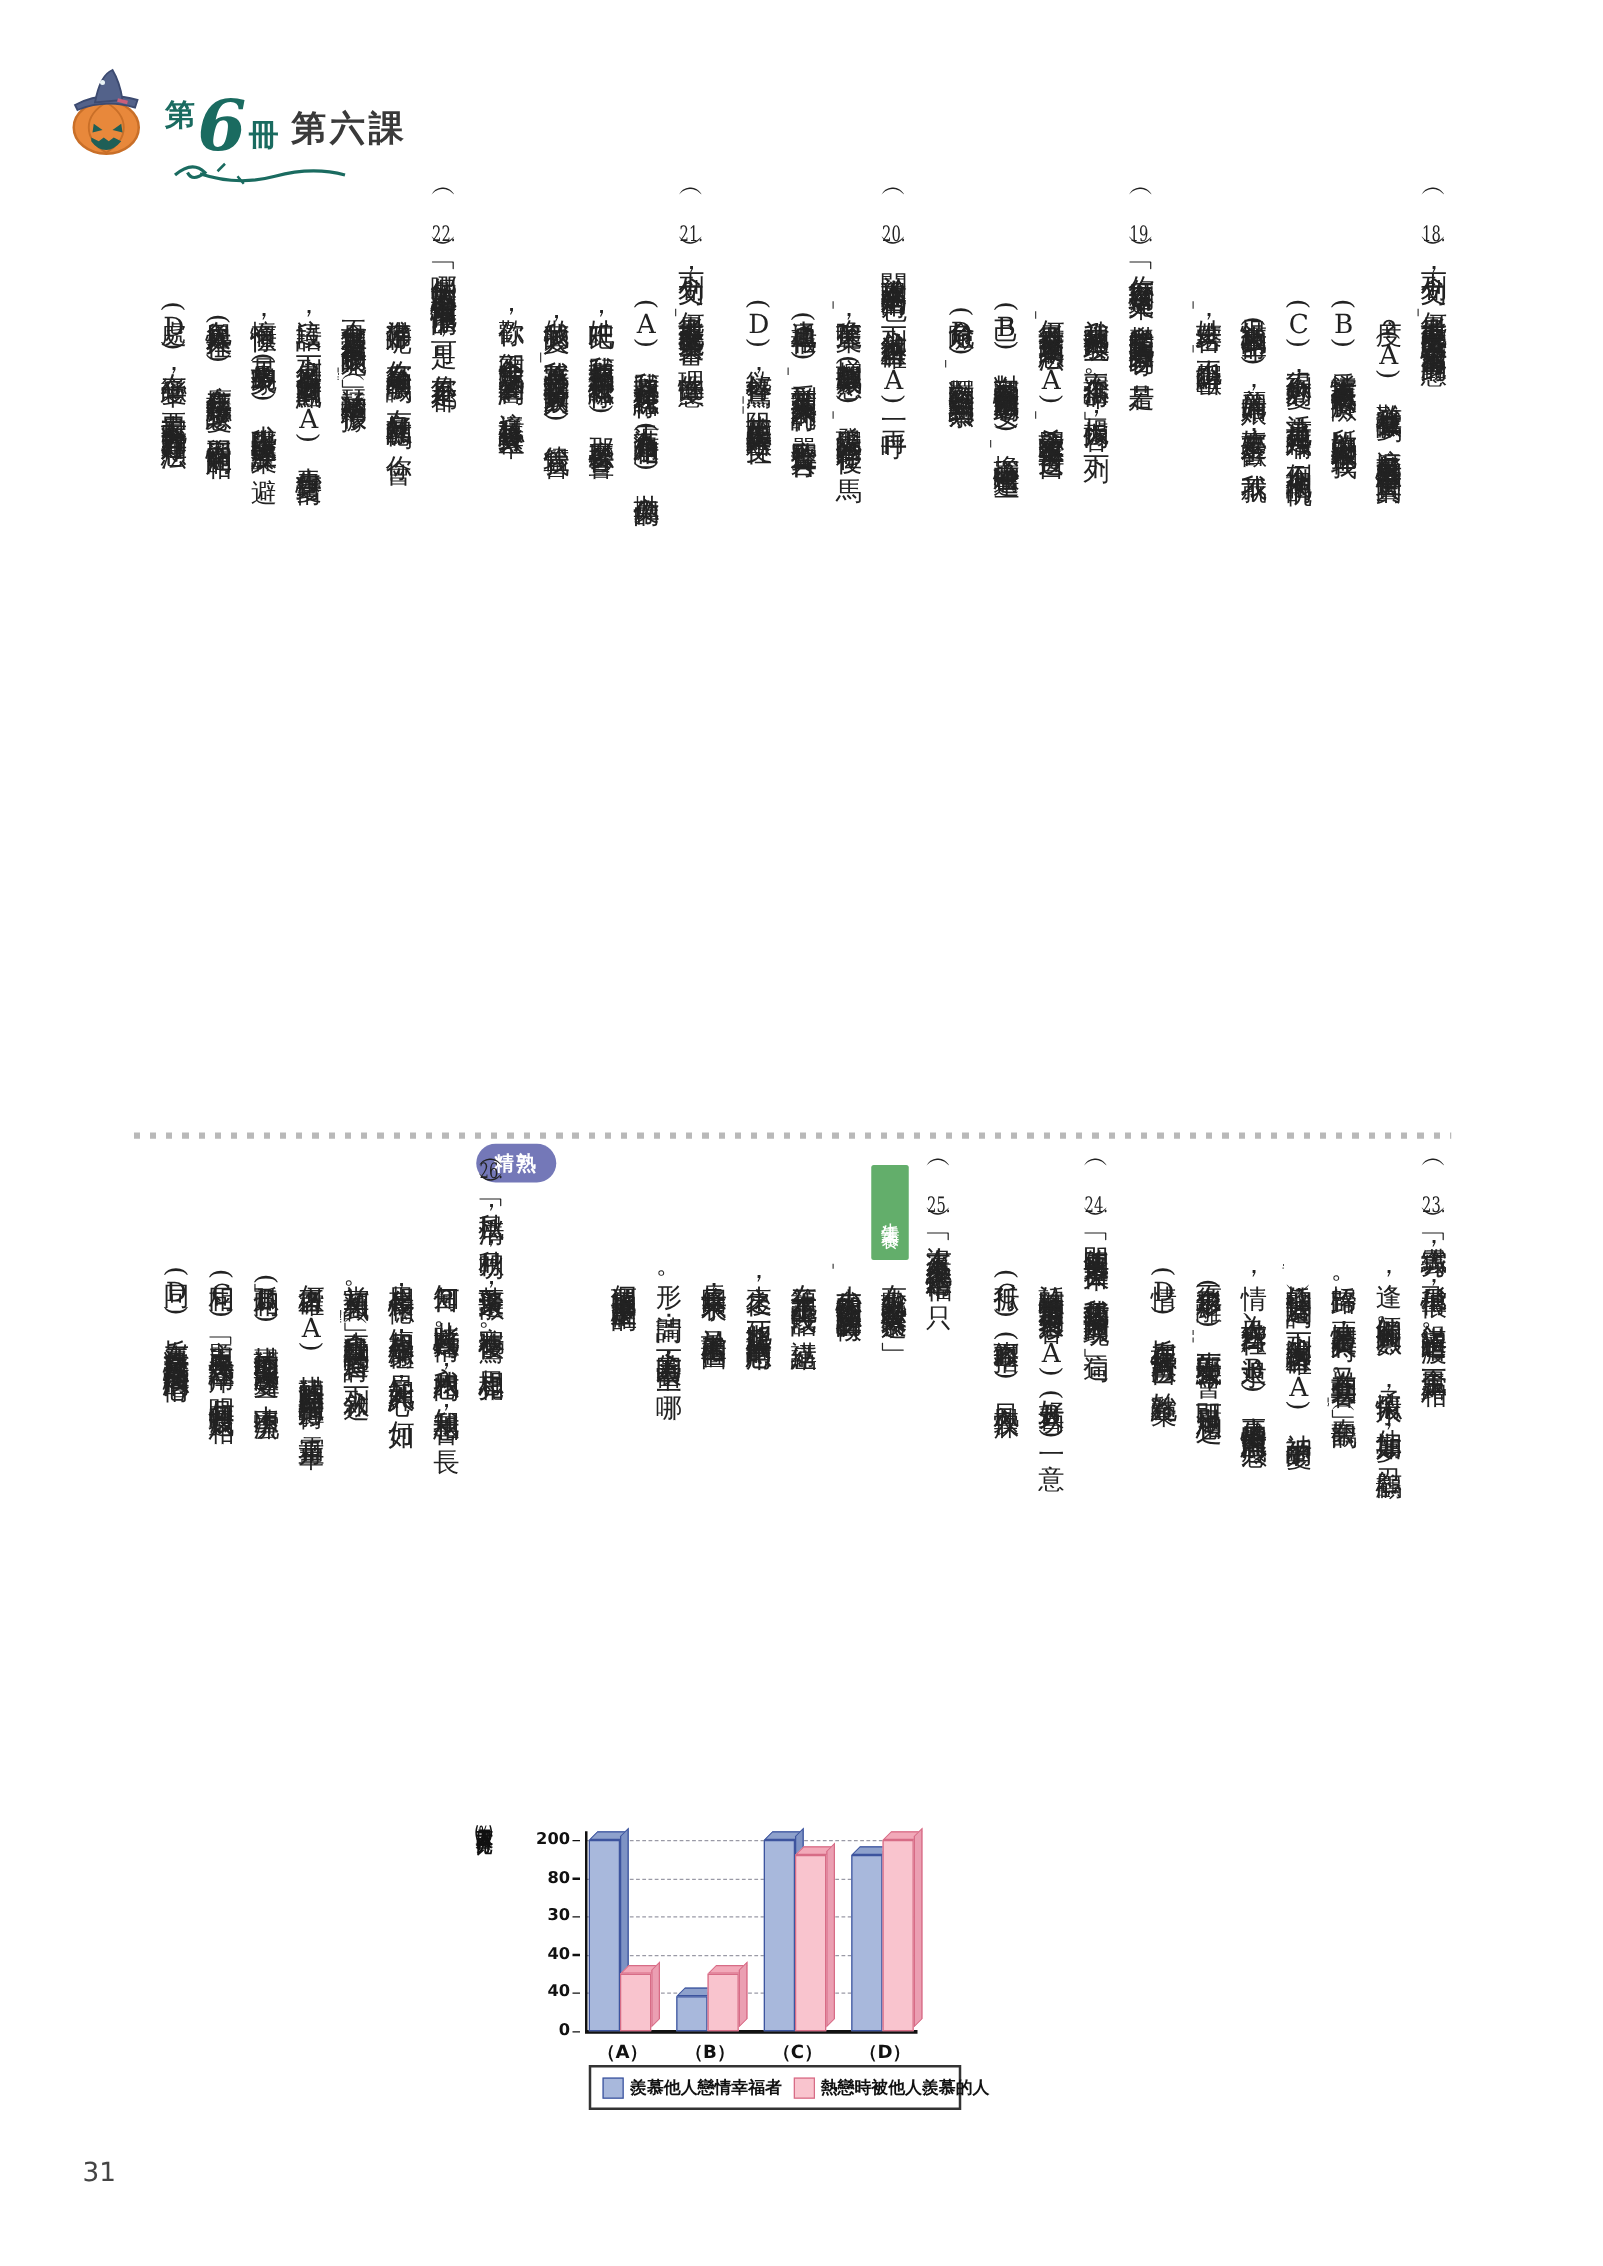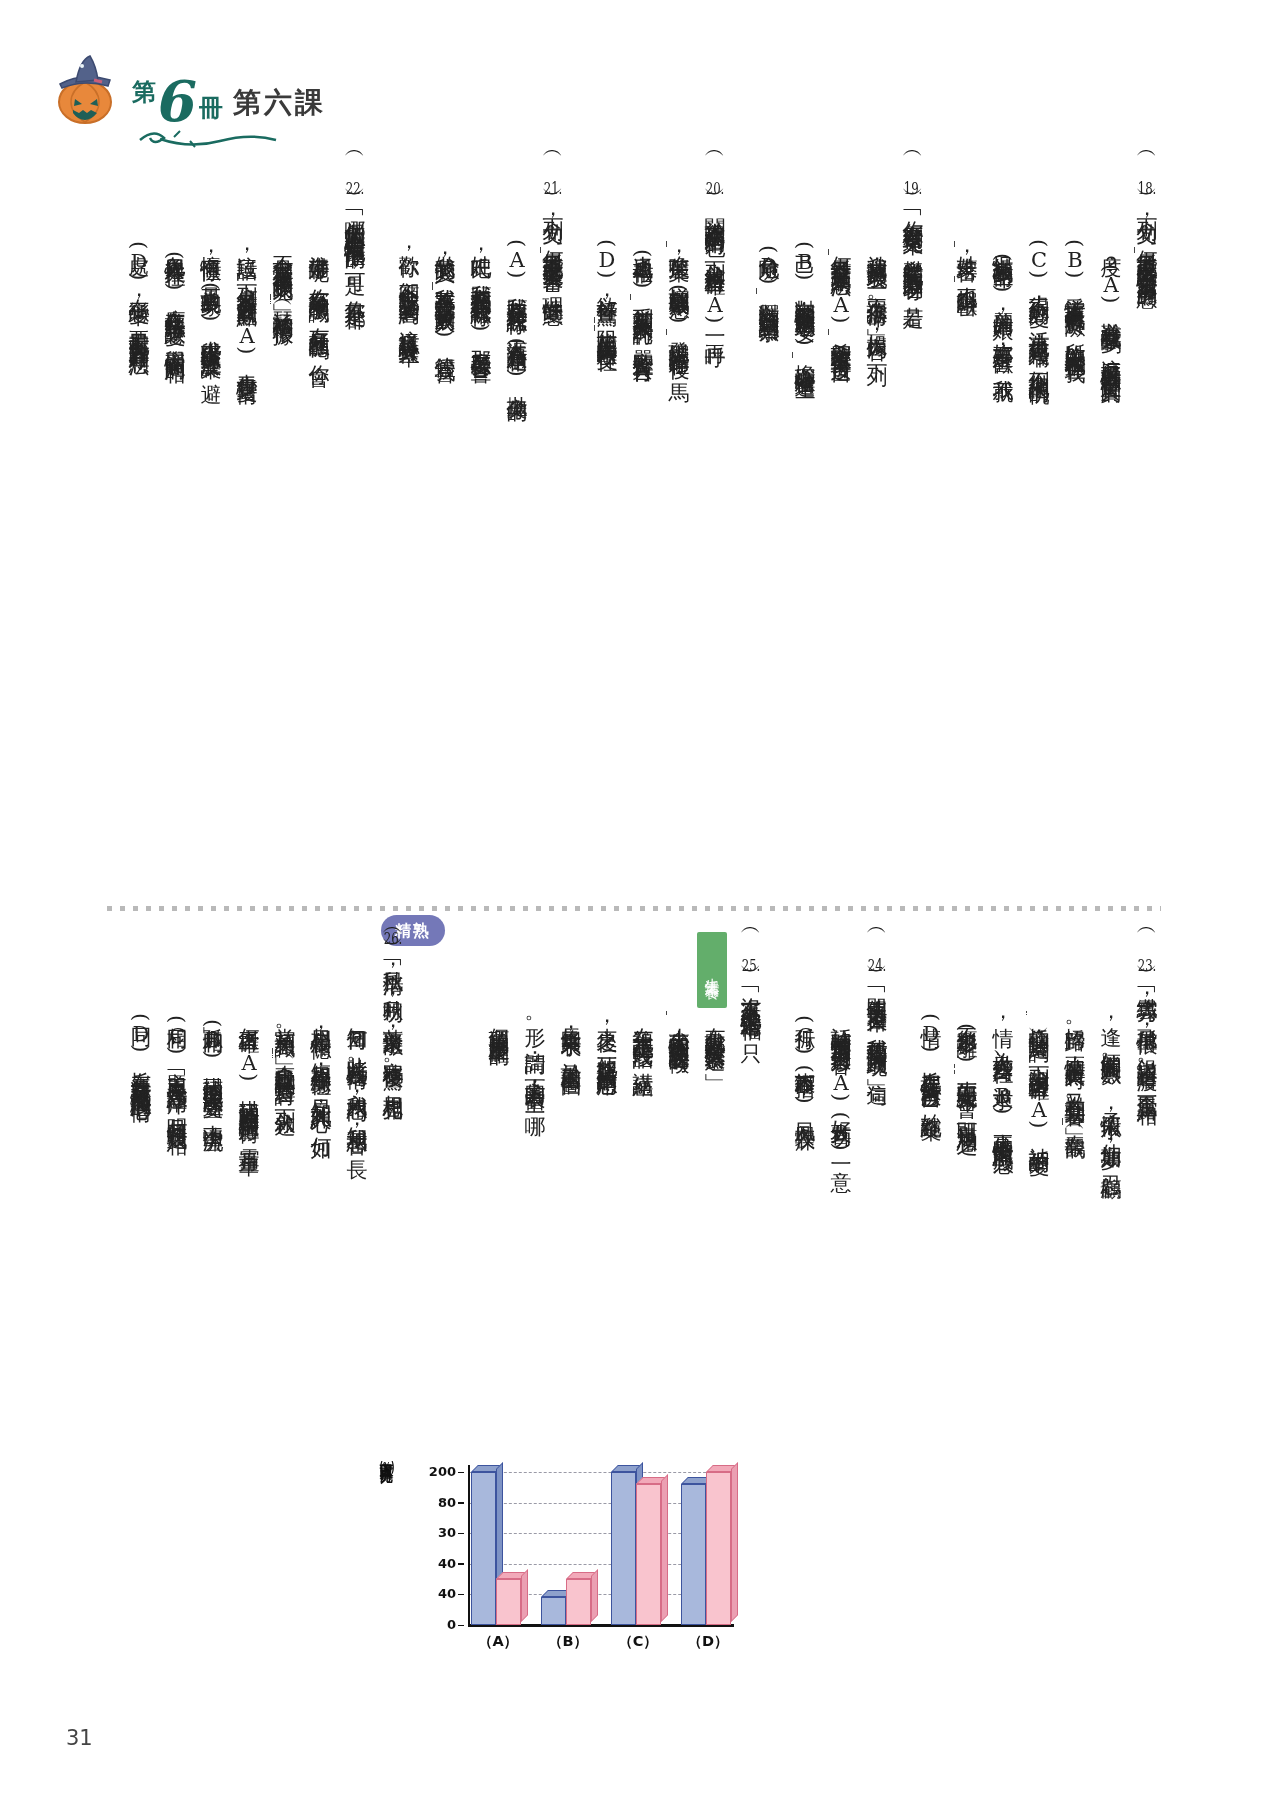--- a/index.html
+++ b/index.html
@@ -247,17 +247,27 @@
         <div class="front" style="background:#a8b8dc;border-color:#3d549e"></div>
       </div>
       <div class="bar" style="left:338px;bottom:85px;width:25px;height:153px;z-index:2">
         <div class="topf" style="background:#f2a9b9;border-color:#d76c86"></div>
         <div class="sidef" style="background:#eb9fb2;border-color:#d76c86"></div>
         <div class="front" style="background:#f9c4ce;border-color:#d76c86"></div>
       </div>
       <div class="xlab" style="left:308px">（D）</div>
       <div class="axis-y"></div>
       <div class="axis-x"></div>
+      <div class="legend">
+        <span class="leg-item">
+          <span class="leg-sw" style="background:#a8b8dc;border-color:#3d549e"></span>
+          <span class="leg-tx">羨慕他人戀情幸福者</span>
+        </span>
+        <span class="leg-item">
+          <span class="leg-sw" style="background:#f9c4ce;border-color:#d76c86"></span>
+          <span class="leg-tx">熱戀時被他人羨慕的人</span>
+        </span>
+      </div>
     </div>
 
   <div class="pageno">31</div>
 
 </div>
 
 </body></html>

